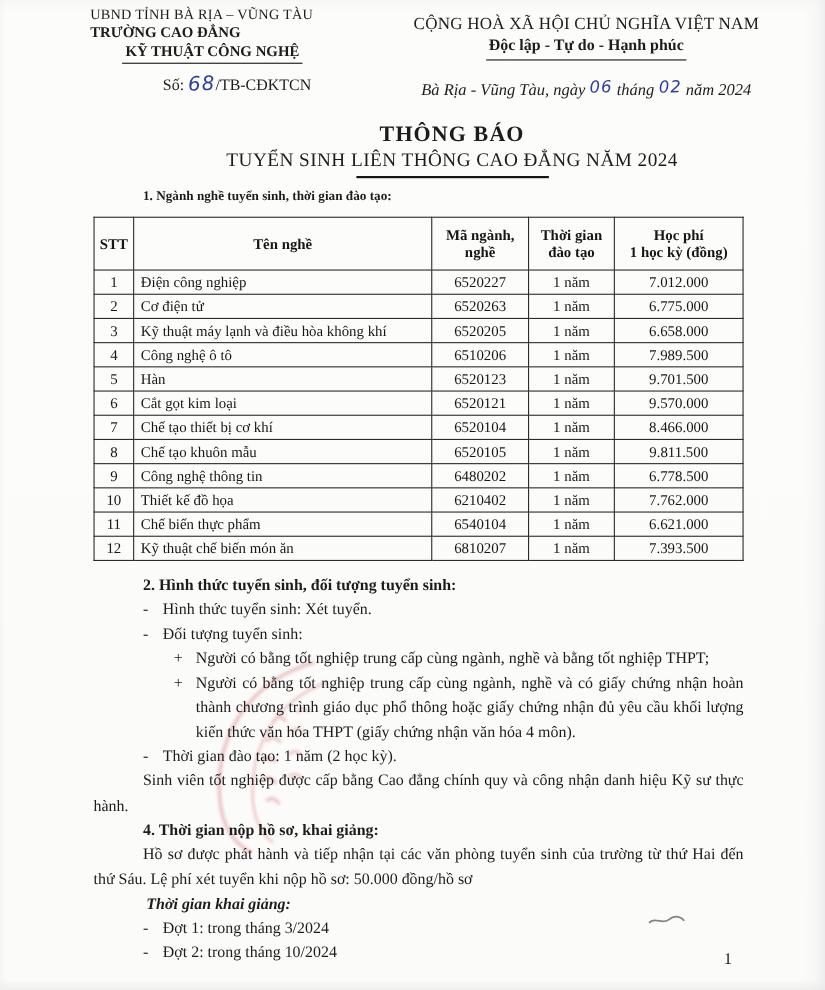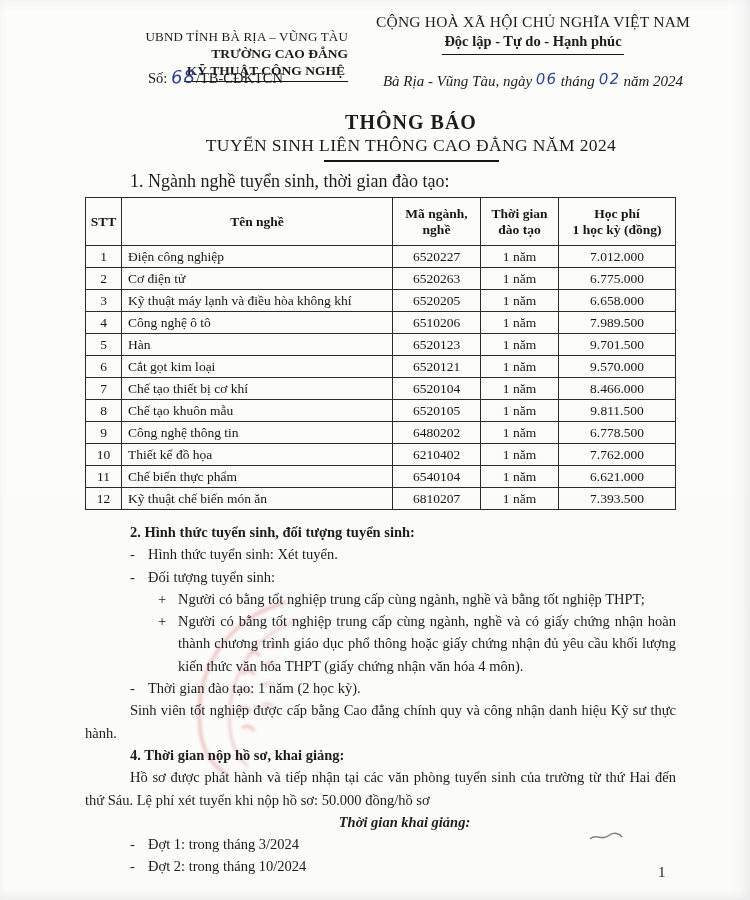--- a/index.html
+++ b/index.html
@@ -8,39 +8,39 @@
     font-family:"Liberation Serif","DejaVu Serif",serif;
     color:#1c1c1c;
     background:#ffffff;
   }
   .page{
     position:relative;width:750px;height:900px;overflow:hidden;
     background:linear-gradient(180deg,#fcfcfb 0%,#fbfbf9 100%);
     box-shadow:inset -8px 0 14px rgba(60,60,70,.05), inset 0 -4px 8px rgba(60,60,70,.04);
   }
   
-  .hdr-left{position:absolute;left:82px;top:28px;width:266px;text-align:right;line-height:17px;font-family:Liberation Serif, serif;}
+  .hdr-left{position:absolute;left:82px;top:4px;width:266px;text-align:left;line-height:17px;font-family:Liberation Serif, serif;}
   .hdr-left .l1{font-size:13px;letter-spacing:.2px;}
   .hdr-left .l2,.hdr-left .l3{font-weight:bold;font-size:13.5px;}
   .u-org{display:inline-block;border-bottom:1.6px solid #151515;padding:0 3px 2px;margin-left:29px;}
   .hdr-right{position:absolute;left:342px;top:12px;width:382px;text-align:center;}
   .hdr-right .l1{font-weight:normal;font-size:15.5px;line-height:19px;letter-spacing:.2px;}
   .hdr-right .l2{font-weight:bold;font-size:14.5px;line-height:21px;}
   .u-motto{display:inline-block;border-bottom:1.6px solid #151515;padding:0 2px 2px;}
   .doc-number{position:absolute;left:148px;top:66px;font-size:14.5px;}
   .hand{color:#2c3f9d;font-family:"DejaVu Sans",sans-serif;font-style:italic;font-size:18px;letter-spacing:1px;display:inline-block;transform:rotate(-2deg);}
   .hand.sm{font-size:15px;transform:rotate(-2deg) translateY(-2px);}
   .date-line{position:absolute;left:342px;top:72px;width:382px;text-align:center;font-style:italic;font-size:15px;}
   
   .title{position:absolute;left:0;top:110px;width:750px;text-align:center;padding-left:36px;}
   .title .t1{font-weight:bold;font-size:20px;letter-spacing:1px;line-height:24px;}
   .title .t2{font-weight:normal;font-size:17.5px;letter-spacing:.4px;line-height:23px;}
   .title-underline{width:175px;height:0;border-top:2px solid #151515;margin:3px auto 0;}
   
-  .s1-heading{position:absolute;left:130px;top:171px;font-weight:normal;font-size:18px;}
+  .s1-heading{position:absolute;left:130px;top:171px;font-weight:bold;font-size:12px;}
   table.doc-table{
     position:absolute;left:85px;top:197px;width:590px;
     border-collapse:collapse;table-layout:fixed;
     font-size:13.5px;color:#161616;
   }
   .doc-table th,.doc-table td{border:1.5px solid #2b2b2b;}
   .doc-table th{
     font-weight:bold;font-size:13.5px;line-height:16px;height:45px;
     text-align:center;vertical-align:middle;white-space:pre-line;padding:1px 2px;
   }
@@ -52,21 +52,21 @@
   .bold{font-weight:bold;}
   .ind{padding-left:45px;}
   .flexline{display:flex;}
   .flexline .marker{flex:none;}
   .dash-ind{padding-left:45px;}
   .dash-ind .marker{width:18px;}
   .plus-ind{padding-left:73px;}
   .plus-ind .marker{width:20px;}
   .just{text-align:justify;}
   .p-indent{text-indent:45px;text-align:justify;}
-  .subhead-italic{font-weight:bold;font-style:italic;padding-left:48px;text-align:center;}
+  .subhead-italic{font-weight:bold;font-style:italic;padding-left:48px;}
   .page-number{position:absolute;left:658px;top:864px;font-size:15px;}
   
   .stamp-bleed{position:absolute;left:178px;top:596px;width:150px;height:185px;opacity:.30;filter:blur(1.6px);pointer-events:none;}
   .pen-squiggle{position:absolute;left:588px;top:830px;opacity:.75;}
 </style>
 </head>
 <body>
 
 <div class="page">
 

